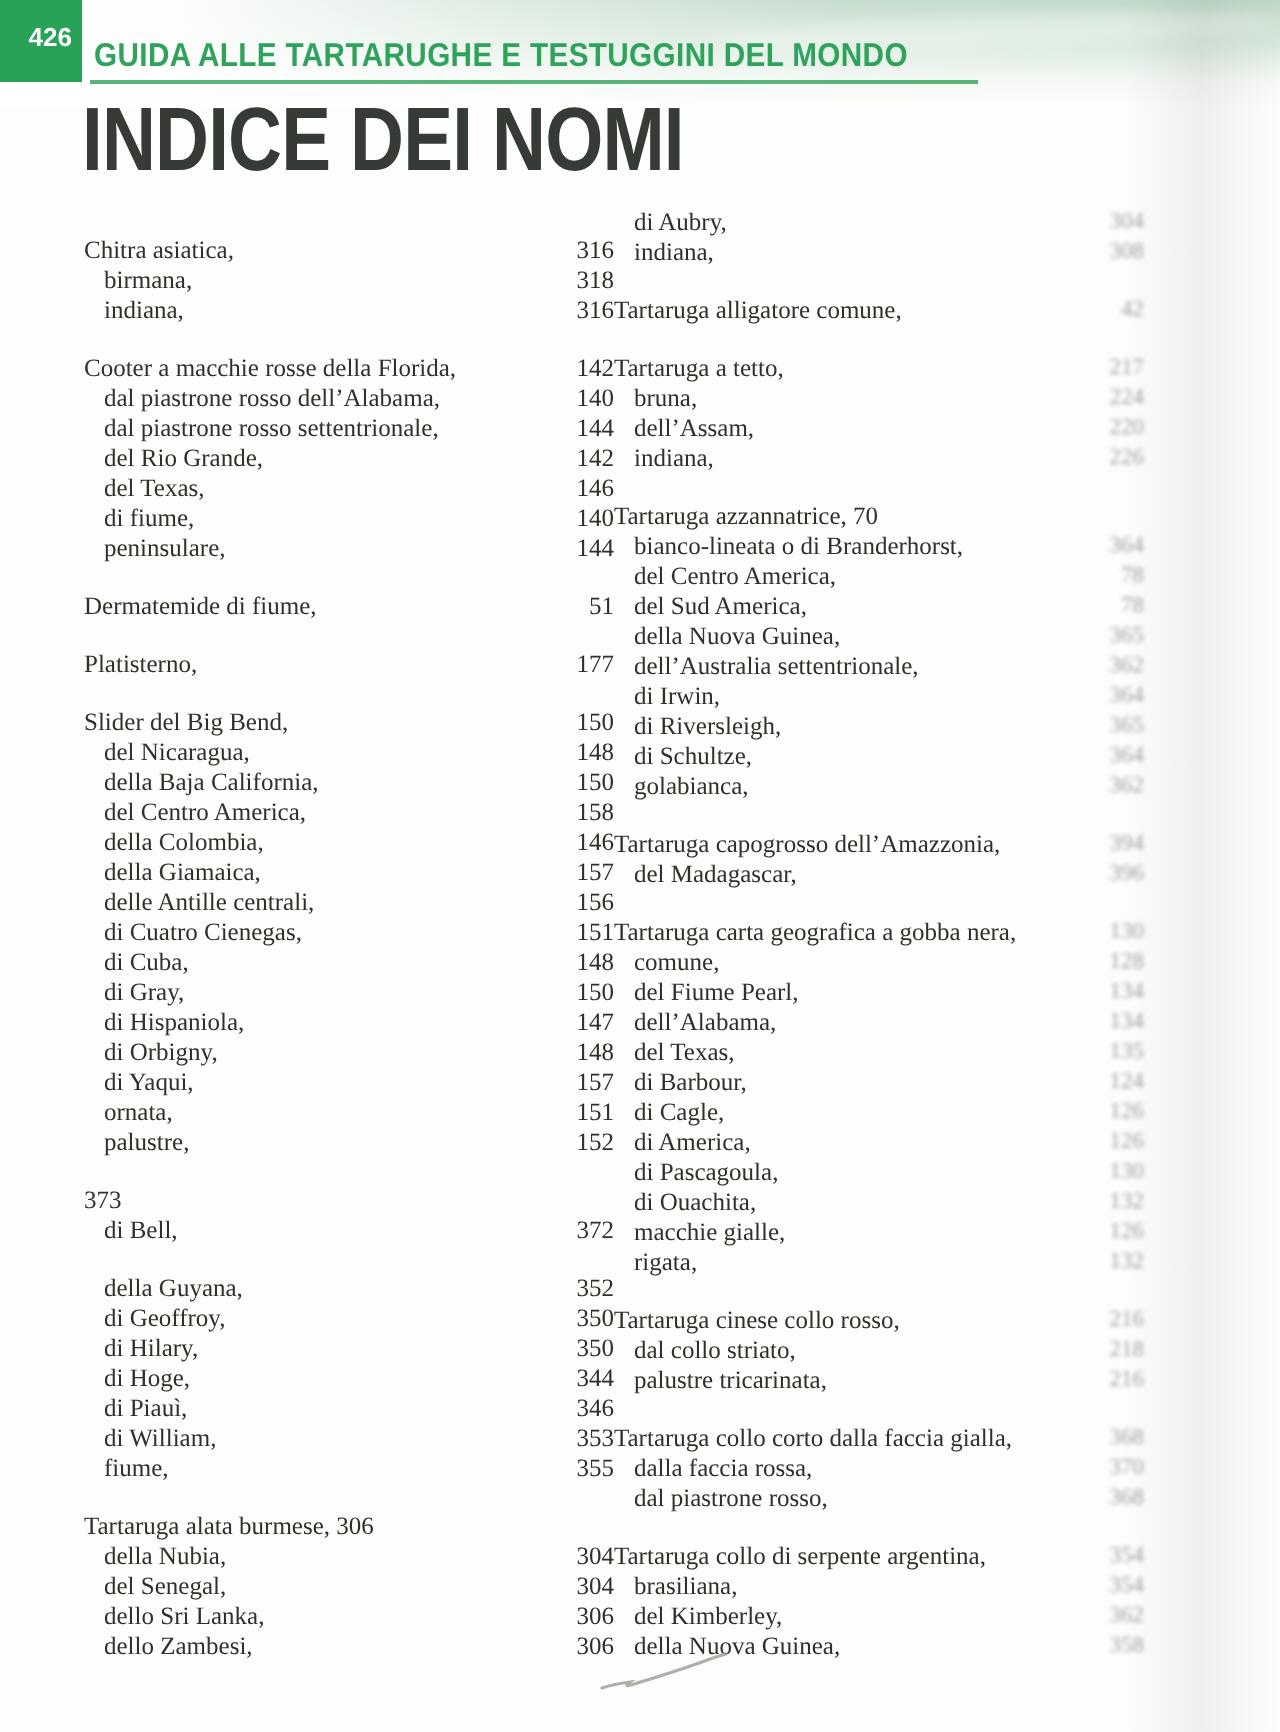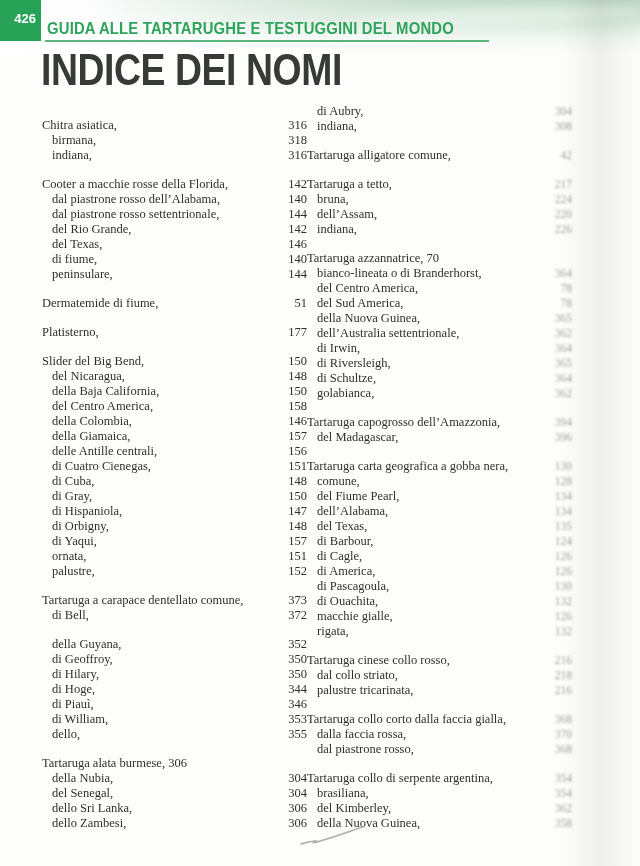--- a/index.html
+++ b/index.html
@@ -202,21 +202,20 @@
           <span class="label">ornata,</span>
           <span class="page">151</span>
         </div>
         <div class="entry sub">
           <span class="label">palustre,</span>
           <span class="page">152</span>
         </div>
       </div>
       <div class="section">
         <div class="entry">
-          <span class="label">Tartaruga a carapace dentellato comune,</span>
           <span class="page">373</span>
         </div>
         <div class="entry sub">
           <span class="label">di Bell,</span>
           <span class="page">372</span>
         </div>
       </div>
       <div class="section">
         <div class="entry sub">
           <span class="label">della Guyana,</span>
@@ -236,21 +235,21 @@
         </div>
         <div class="entry sub">
           <span class="label">di Piauì,</span>
           <span class="page">346</span>
         </div>
         <div class="entry sub">
           <span class="label">di William,</span>
           <span class="page">353</span>
         </div>
         <div class="entry sub">
-          <span class="label">dello,</span>
+          <span class="label">fiume,</span>
           <span class="page">355</span>
         </div>
       </div>
       <div class="section">
         <div class="entry">
           <span class="label">Tartaruga alata burmese, 306</span>
         </div>
         <div class="entry sub">
           <span class="label">della Nubia,</span>
           <span class="page">304</span>

